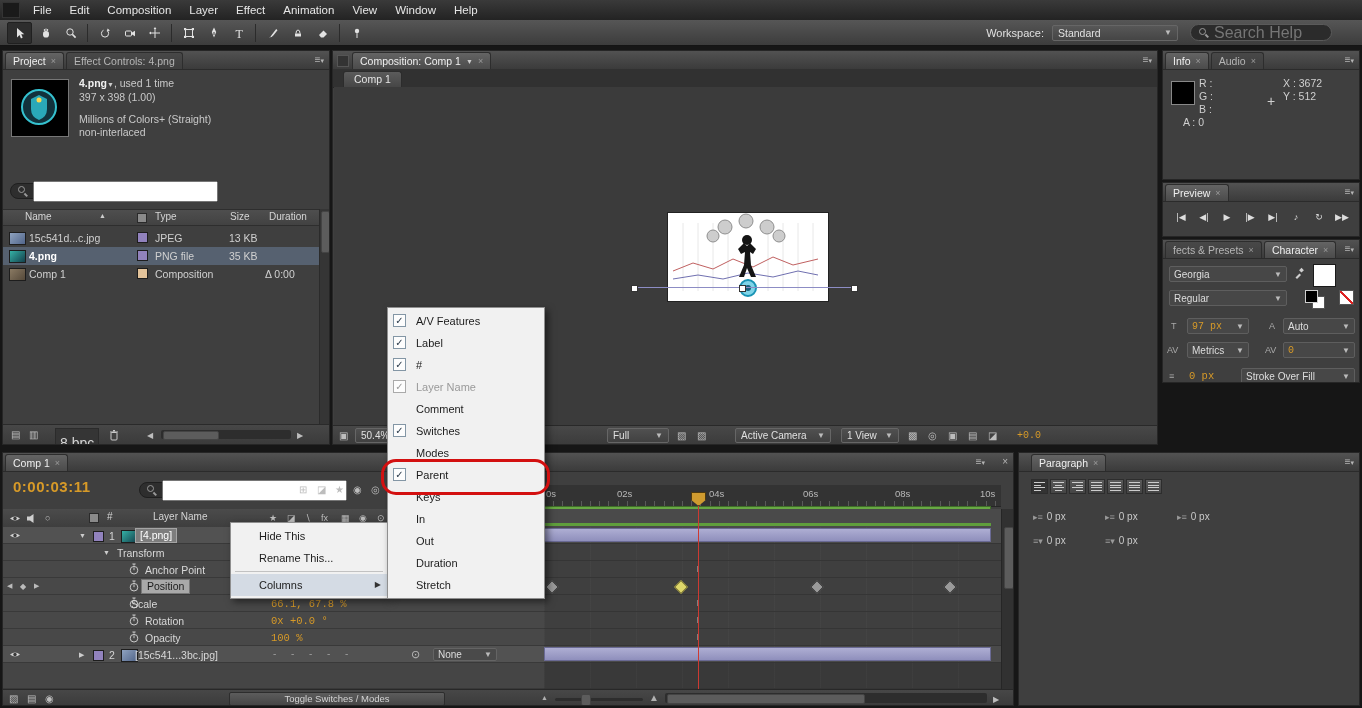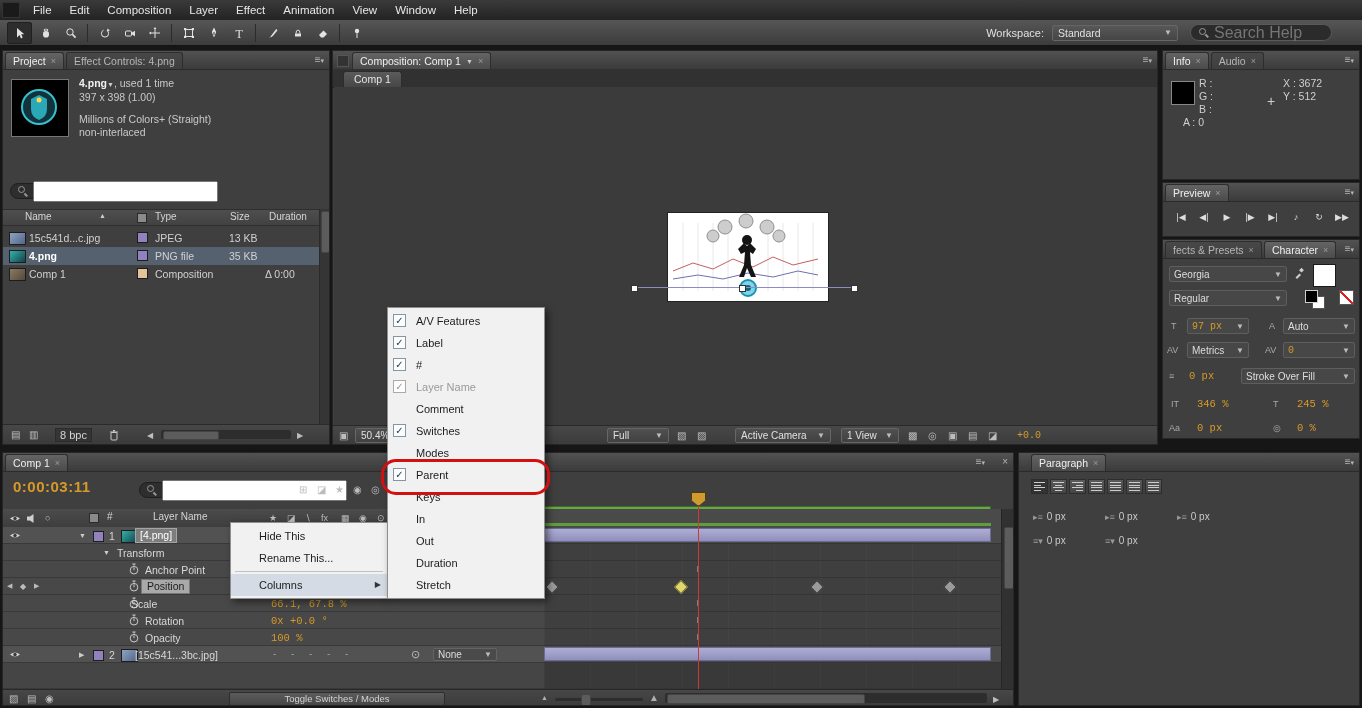--- a/index.html
+++ b/index.html
@@ -83,21 +83,21 @@
   #comp-toolbar{position:absolute;left:0;top:374px;width:824px;height:20px;background:linear-gradient(#484848,#3a3a3a);border-top:1px solid #292929;}
   #comp-toolbar .dd{position:absolute;top:2px;height:15px;font-size:10px;background:linear-gradient(#505050,#414141);}
   #comp-toolbar .glyph{position:absolute;top:4px;}
 
   
   #info{left:1162px;top:50px;width:198px;height:130px;}
   #info .lab{position:absolute;font-size:10.5px;color:#cfcfcf;}
   #info-swatch{left:8px;top:30px;width:22px;height:22px;background:#000;border:1px solid #888;}
   #preview{left:1162px;top:182px;width:198px;height:55px;}
   .pvbtn{position:absolute;top:26px;width:20px;height:16px;text-align:center;font-size:9px;color:#ddd;line-height:16px;}
-  #character{left:1162px;top:239px;width:198px;height:200px;}
+  #character{left:1162px;top:239px;width:198px;height:144px;}
   .cdd{position:absolute;background:#474747;border:1px solid #5e5e5e;border-radius:2px;height:16px;font-size:10px;color:#ddd;
        display:flex;align-items:center;justify-content:space-between;padding:0 4px;box-sizing:border-box;}
   .cicon{position:absolute;font-size:9px;color:#a9a9a9;}
   .cval{position:absolute;font-size:10.5px;}
   #fill-swatch{left:150px;top:24px;width:21px;height:21px;background:#fff;border:1px solid #1a1a1a;}
   #stroke-swatch{left:142px;top:50px;width:11px;height:11px;background:#000;border:1px solid #cfcfcf;}
   #stroke-swatch2{left:149px;top:56px;width:11px;height:11px;background:#fff;border:1px solid #555;}
   #nocolor-swatch{left:176px;top:50px;width:13px;height:13px;border:1px solid #555;
       background:linear-gradient(45deg,transparent 43%,#d22 45%,#d22 55%,transparent 57%),#fff;}
   #paragraph{left:1018px;top:452px;width:342px;height:254px;}
@@ -352,21 +352,21 @@
           <span style="left:262px">Δ 0:00</span>
         </div>
       </div>
     <div id="proj-vscroll" class="abs">
       <div class="scrollthumb" style="left:1px;top:2px;width:7px;height:40px"></div>
     </div>
 
     <div id="proj-footer" class="abs">
       <span class="glyph abs" style="left:8px;top:4px">▤</span>
       <span class="glyph abs" style="left:26px;top:4px">▥</span>
-      <span class="abs" style="left:52px;top:3px;font-size:11px;color:#d5d5d5;background:#353535;border:1px solid #2b2b2b;padding:0 4px;line-height:12px">8 bpc</span>
+      <span class="abs" style="left:52px;top:3px;font-size:14px;color:#d5d5d5;background:#353535;border:1px solid #2b2b2b;padding:8px 4px;line-height:12px">8 bpc</span>
       <svg class="abs" style="left:106px;top:4px" width="10" height="12" viewBox="0 0 10 12">
         <line x1="1" y1="3" x2="9" y2="3" stroke="#c9c9c9"></line>
         <rect x="4" y="1" width="2" height="1.5" fill="#c9c9c9"></rect>
         <rect x="2" y="3.5" width="6" height="7.5" rx="1" stroke="#c9c9c9" fill="none"></rect>
       </svg>
       <span class="glyph abs" style="left:144px;top:5px;font-size:8px">◀</span>
       <div class="scrolltrack" style="left:158px;top:5px;width:130px;height:9px">
         <div class="scrollthumb" style="left:2px;top:1px;width:54px;height:7px"></div>
       </div>
       <span class="glyph abs" style="left:294px;top:5px;font-size:8px">▶</span>
@@ -658,20 +658,29 @@
       <span class="abs" style="left:150px;top:2px;color:#d5d5d5;font-size:10px">Layer Name</span>
       <span class="abs glyph" style="left:266px;top:3px;font-size:9px">★</span>
       <span class="abs glyph" style="left:284px;top:3px;font-size:9px">◪</span>
       <span class="abs glyph" style="left:302px;top:3px;font-size:9px">∖</span>
       <span class="abs glyph" style="left:318px;top:3px;font-size:9px">fx</span>
       <span class="abs glyph" style="left:338px;top:3px;font-size:9px">▦</span>
       <span class="abs glyph" style="left:356px;top:3px;font-size:9px">◉</span>
       <span class="abs glyph" style="left:374px;top:3px;font-size:9px">⊙</span>
     </div>
 
+    <div id="tl-ruler">
+      <div id="tl-ticks"></div>
+    <span class="rlab" style="left: 2px;">0s</span>
+        <span class="rlab" style="left: 73px;">02s</span>
+        <span class="rlab" style="left: 165px;">04s</span>
+        <span class="rlab" style="left: 259px;">06s</span>
+        <span class="rlab" style="left: 351px;">08s</span>
+        <span class="rlab" style="left: 436px;">10s</span>
+      </div>
     <div id="tl-workarea"></div>
     <div id="tl-strip"></div>
     <div id="tl-cache"></div>
 
     <div id="tl-rows">
         <div class="tl-row layer" style="top:74px">
           <svg class="abs" style="left:6px;top:4px" width="12" height="9" viewBox="0 0 12 9">
             <path d="M1 4.5Q6 .5 11 4.5Q6 8.5 1 4.5Z" fill="#cfcfcf"></path>
             <circle cx="6" cy="4.5" r="1.7" fill="#3a3a3a"></circle>
           </svg>

